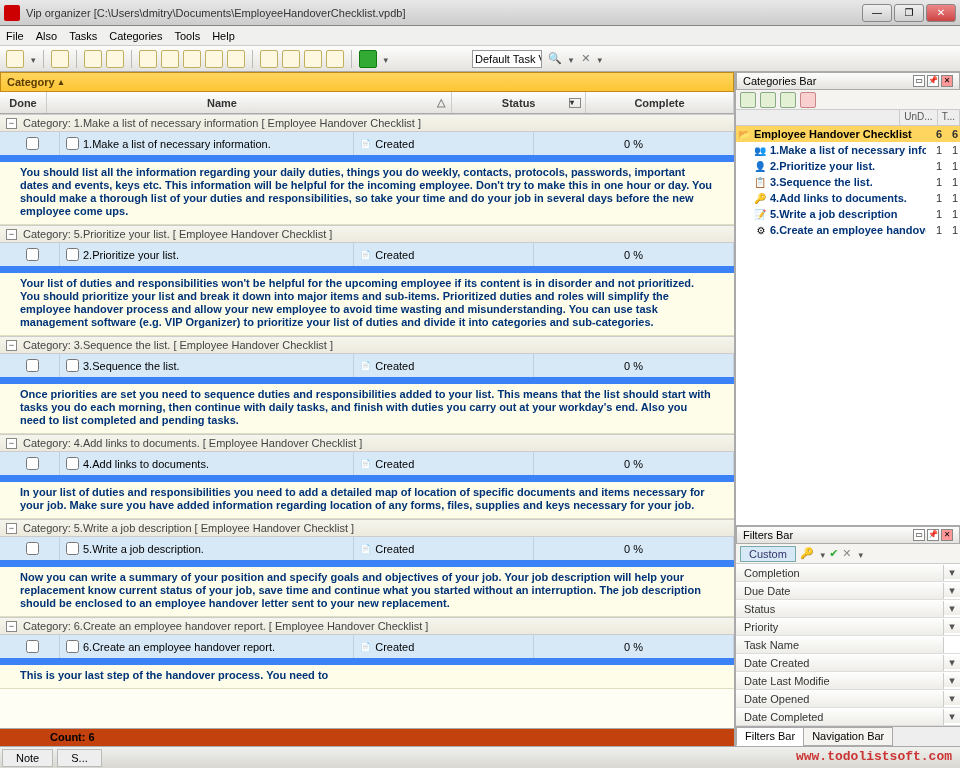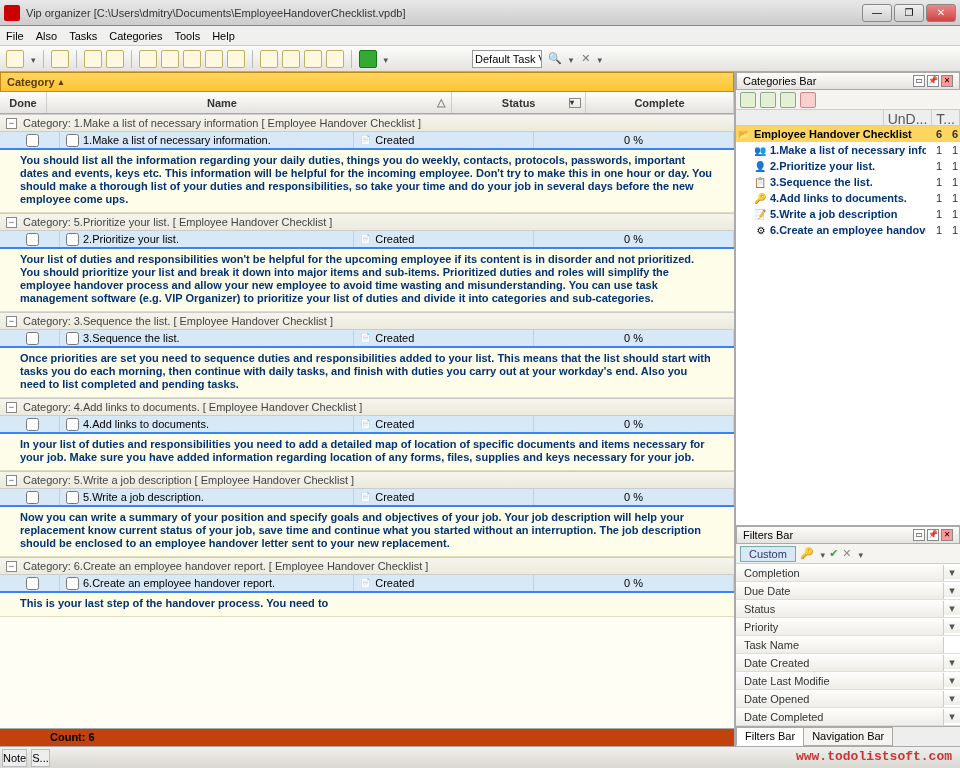--- a/index.html
+++ b/index.html
@@ -99,22 +99,22 @@
   padding: 2px 6px;
   color: #444;
   font-size: 11px;
   display:flex;
   align-items:center;
 }
 .cat-row .exp { width: 11px; height: 11px; border:1px solid #888; background:#fff; margin-right:6px; text-align:center; line-height:9px; font-size:9px;}
 .task-row {
   display: flex;
   background: #d7e9f7;
-  border-bottom: 2px solid #3b82f6;
-  height: 18px;
+  border-bottom: 7px solid #3b82f6;
+  height: 30px;
 }
 .task-row .cell { border-right: 1px solid #c0d0e0; padding: 1px 6px; display:flex; align-items:center;}
 .task-row .cell.name { display:flex; align-items:center; gap:4px; }
 .task-row .cell.status::before { content:"📄"; font-size:9px; margin-right:4px; }
 .task-row .cell.done input { margin-left: 20px;}
 .desc-row {
   background: #fefde9;
   padding: 4px 20px 6px 20px;
   color: #003377;
   font-size: 11px;
@@ -154,21 +154,21 @@
   display:flex;
   align-items:center;
   padding: 0 4px;
   gap:4px;
 }
 .panel-toolbar .pbtn {width:16px;height:16px;background:#e4f0d4;border:1px solid #8a8;border-radius:2px;}
 .tree-header {
   height: 16px;
   background: #eee;
   display:flex;
-  font-size:14px;
+  font-size:10px;
   color:#555;
   border-bottom:1px solid #ccc;
 }
 .tree-header div:first-child {flex:1;}
 .tree-header div {padding:1px 4px;border-right:1px solid #ccc;}
 .tree-body {
   flex: 1;
   background: #fff;
   overflow: hidden;
   font-size: 11px;
@@ -230,21 +230,21 @@
 }
 .tabs-bottom .tab.active {background:#fff;border-bottom-color:#fff;}
 
 .statusbar {
   height: 22px;
   background: linear-gradient(to bottom,#f0f0ee,#d8d7d0);
   border-top: 1px solid #aaa;
   display:flex;
   align-items:center;
 }
-.statusbar .cell {border:1px solid #bbb;padding:2px 0;margin:2px;background:#eee;}
+.statusbar .cell {border:1px solid #bbb;padding:2px 13px;margin:2px;background:#eee;}
 .watermark {
   position:absolute;
   right:8px;
   bottom:4px;
   color:#c33;
   font-family: "Courier New", monospace;
   font-size:13px;
   font-weight:bold;
 }
 .tri-down::after {content:"▾";font-size:9px;color:#555;margin-left:3px;}

